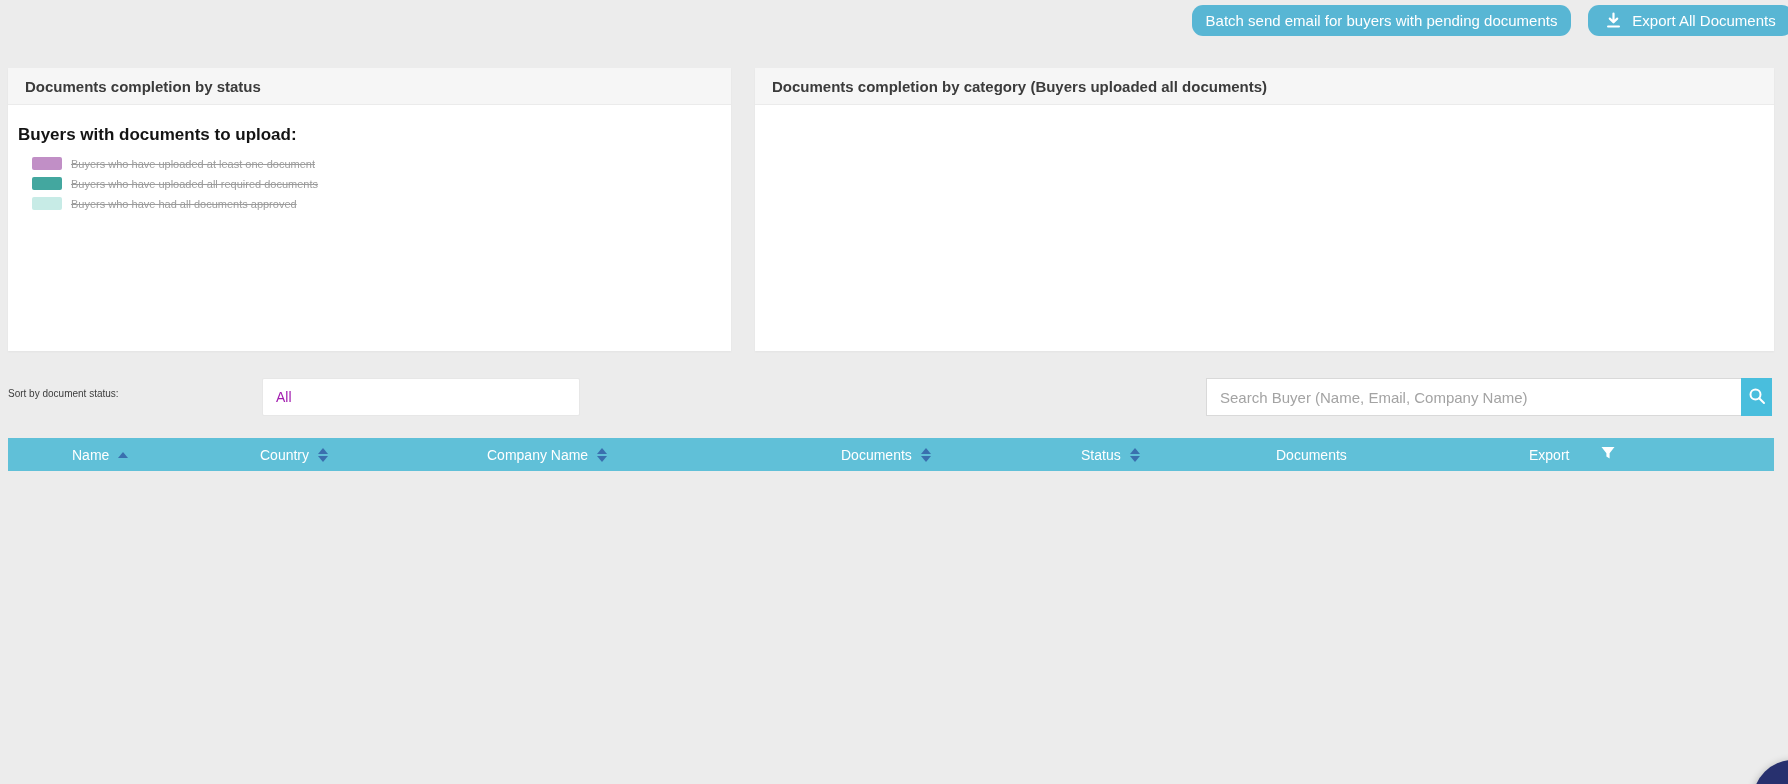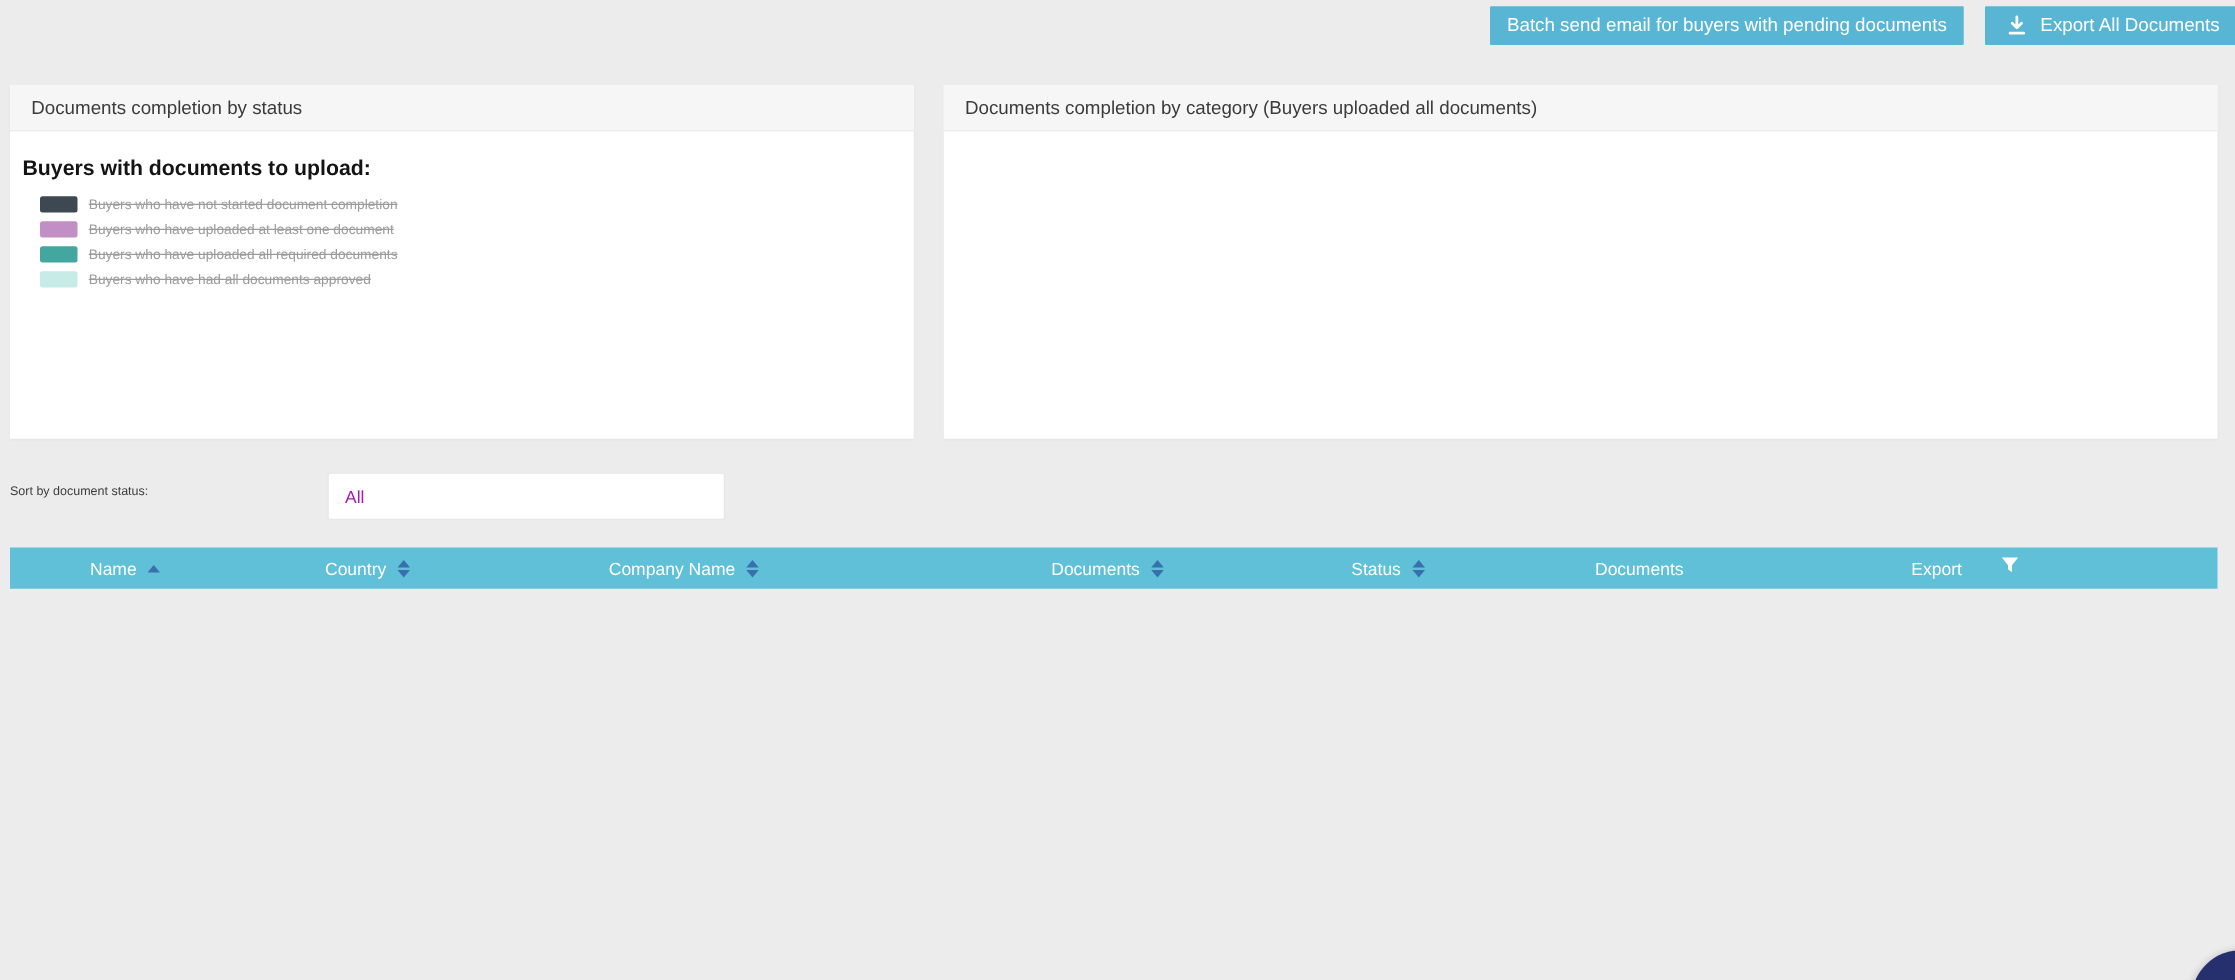--- a/index.html
+++ b/index.html
@@ -10,35 +10,35 @@
     overflow: hidden;
   }
   .stage { position: relative; width: 1788px; height: 784px; background: #ececec; overflow: hidden; }
 
   
   .btn-teal {
     position: absolute; top: 5px; height: 31px;
     background: #58b6d4; color: #ffffff; border: none;
     font-family: inherit; font-size: 15px;
     display: flex; align-items: center; justify-content: center; gap: 10px;
-    cursor: pointer; border-radius: 1px;
+    cursor: pointer; border-radius: 11px;
   }
   .btn-batch { left: 1192px; width: 379px; }
   .btn-export { left: 1588px; width: 205px; }
   .dl-icon svg { display: block; }
 
   
   .panel { position: absolute; top: 68px; height: 283px; background: #ffffff; box-shadow: 0 1px 2px rgba(0,0,0,0.04); }
   .panel-left  { left: 8px;   width: 723px; }
   .panel-right { left: 755px; width: 1019px; }
   .panel-header {
     height: 37px; background: #f6f6f6; border-bottom: 1px solid #ebebeb;
     display: flex; align-items: center; padding: 0 17px;
   }
-  .panel-title { font-size: 15px; font-weight: normal; color: #3b3b3b; }
+  .panel-title { font-size: 15px; font-weight: bold; color: #3b3b3b; }
   .panel-body { padding: 14px 10px; }
 
   .legend-title { font-size: 17px; font-weight: bold; color: #141414; margin: 6px 0 12px 0; }
   .legend-item { display: flex; align-items: center; gap: 9px; margin: 0 0 7px 14px; cursor: pointer; }
   .legend-swatch { width: 30px; height: 13px; border-radius: 2px; flex: 0 0 auto; }
   .legend-label { font-size: 11px; color: #9c9c9c; text-decoration: line-through; }
 
   
   .sort-label { position: absolute; left: 8px; top: 388px; font-size: 10px; color: #3d3d3d; }
   .sort-select {
@@ -91,24 +91,20 @@
   </button>
 
   <div class="panel panel-left">
     <div class="panel-header">
       <span class="panel-title">Documents completion by status</span>
     </div>
     <div class="panel-body">
       <div class="legend-title">Buyers with documents to upload:</div>
 
       <div class="legend-item">
-        <span class="legend-swatch" style="background-color: rgb(61, 72, 82);"></span>
-        <span class="legend-label">Buyers who have not started document completion</span>
-      </div>
-      <div class="legend-item">
         <span class="legend-swatch" style="background-color: rgb(193, 143, 198);"></span>
         <span class="legend-label">Buyers who have uploaded at least one document</span>
       </div>
       <div class="legend-item">
         <span class="legend-swatch" style="background-color: rgb(67, 167, 159);"></span>
         <span class="legend-label">Buyers who have uploaded all required documents</span>
       </div>
       <div class="legend-item">
         <span class="legend-swatch" style="background-color: rgb(199, 235, 230);"></span>
         <span class="legend-label">Buyers who have had all documents approved</span>
@@ -121,20 +117,31 @@
       <span class="panel-title">Documents completion by category (Buyers uploaded all documents)</span>
     </div>
     <div class="panel-body"></div>
   </div>
 
   <div class="sort-label">Sort by document status:</div>
   <div class="sort-select">
     <span>All</span>
   </div>
 
+  <div class="search-wrap">
+    <input class="search-input" type="text" placeholder="Search Buyer (Name, Email, Company Name)" style="">
+    <button class="search-btn">
+      <span>
+        <svg width="18" height="18" viewBox="0 0 18 18">
+          <circle cx="7.5" cy="7.5" r="5" stroke="#ffffff" stroke-width="2" fill="none"></circle>
+          <line x1="11.2" y1="11.2" x2="16" y2="16" stroke="#ffffff" stroke-width="2" stroke-linecap="round"></line>
+        </svg>
+      </span>
+    </button>
+  </div>
 
   <div class="thead">
     <div class="th" style="left:64px">
       <span>Name</span>
       <span class="sort-arrows">
           <span class="tri-up"></span>
         </span>
     </div>
     <div class="th" style="left:252px">
       <span>Country</span>

